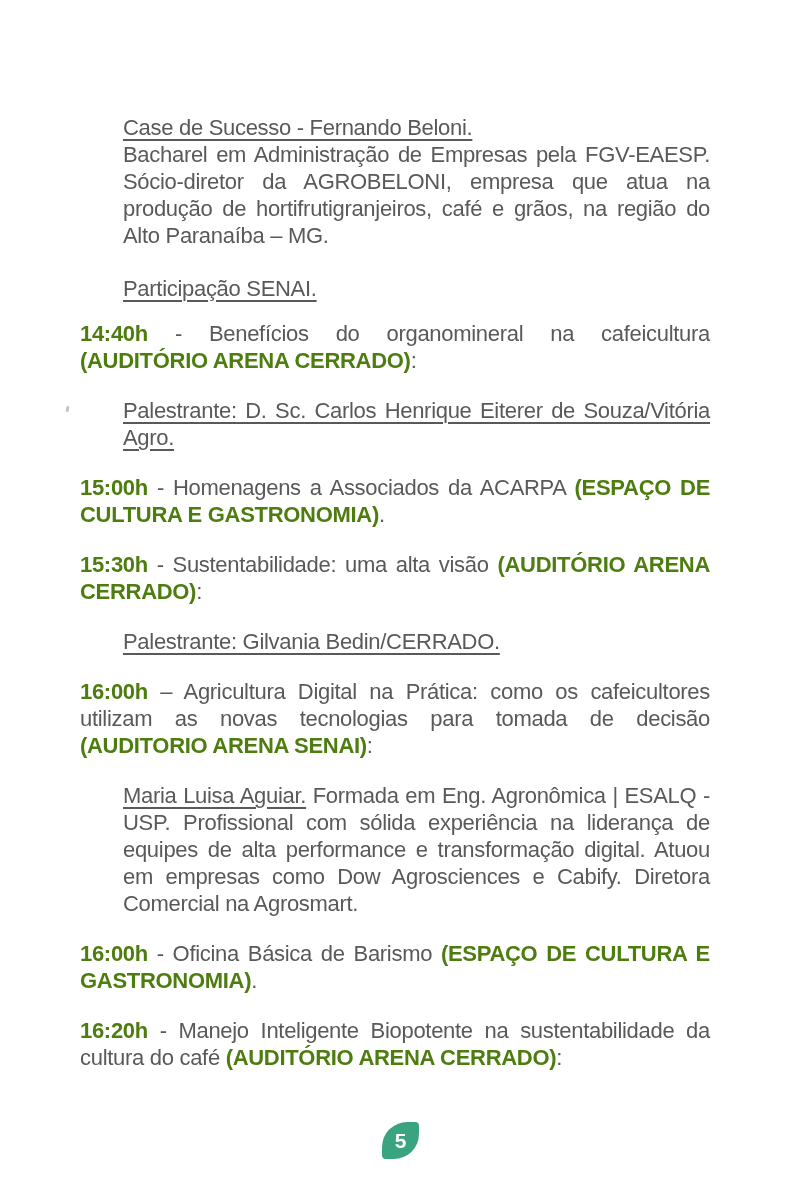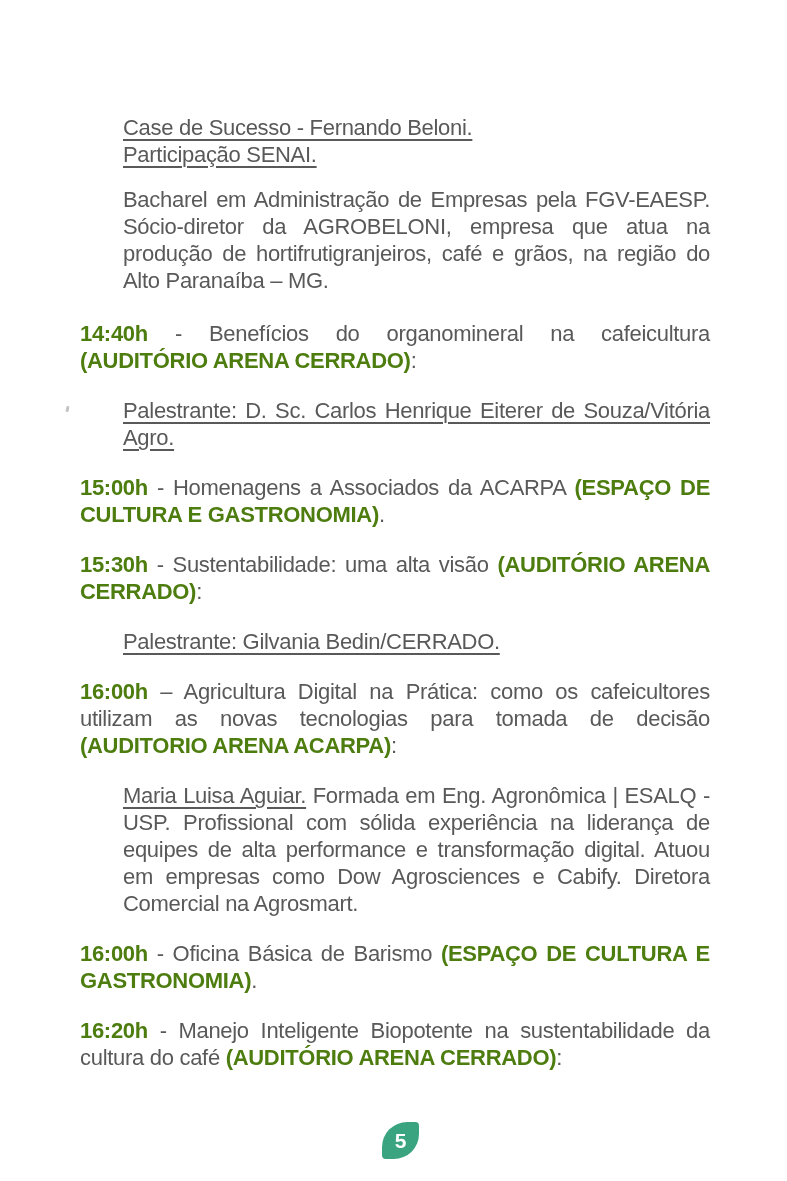--- a/index.html
+++ b/index.html
@@ -75,26 +75,26 @@
 </head>
 <body>
 
 <div class="page">
   <div class="content">
 
     <p class="block indent no-gap">
       <span class="u">Case de Sucesso - Fernando Beloni.</span>
     </p>
 
+    <p class="block indent justify gap-lg">
+      <span>Bacharel em Administração de Empresas pela FGV-EAESP. Sócio-diretor da AGROBELONI, empresa que atua na produção de hortifrutigranjeiros, café e grãos, na região do Alto Paranaíba – MG.</span>
+    </p>
+
     <p class="block indent gap-sm">
       <span class="u">Participação SENAI.</span>
-    </p>
-
-    <p class="block indent justify gap-lg">
-      <span>Bacharel em Administração de Empresas pela FGV-EAESP. Sócio-diretor da AGROBELONI, empresa que atua na produção de hortifrutigranjeiros, café e grãos, na região do Alto Paranaíba – MG.</span>
     </p>
 
     <p class="block justify">
       <span class="bold">14:40h</span><span> - Benefícios do organomineral na cafeicultura </span><span class="bold">(AUDITÓRIO ARENA CERRADO)</span><span>:</span>
     </p>
 
     <p class="block indent justify">
       <span class="u">Palestrante: D. Sc. Carlos Henrique Eiterer de Souza/Vitória Agro.</span>
     </p>
 
@@ -104,21 +104,21 @@
 
     <p class="block justify">
       <span class="bold">15:30h</span><span> - Sustentabilidade: uma alta visão </span><span class="bold">(AUDITÓRIO ARENA CERRADO)</span><span>:</span>
     </p>
 
     <p class="block indent justify">
       <span class="u">Palestrante: Gilvania Bedin/CERRADO.</span>
     </p>
 
     <p class="block justify">
-      <span class="bold">16:00h</span><span> – Agricultura Digital na Prática: como os cafeicultores utilizam as novas tecnologias para tomada de decisão </span><span class="bold">(AUDITORIO ARENA ACARPA)</span><span>:</span>
+      <span class="bold">16:00h</span><span> – Agricultura Digital na Prática: como os cafeicultores utilizam as novas tecnologias para tomada de decisão </span><span class="bold">(AUDITORIO ARENA SENAI)</span><span>:</span>
     </p>
 
     <p class="block indent justify">
       <span class="u">Maria Luisa Aguiar.</span><span> Formada em Eng. Agronômica | ESALQ - USP. Profissional com sólida experiência na liderança de equipes de alta performance e transformação digital. Atuou em empresas como Dow Agrosciences e Cabify. Diretora Comercial na Agrosmart.</span>
     </p>
 
     <p class="block justify">
       <span class="bold">16:00h</span><span> - Oficina Básica de Barismo </span><span class="bold">(ESPAÇO DE CULTURA E GASTRONOMIA)</span><span>.</span>
     </p>
 

